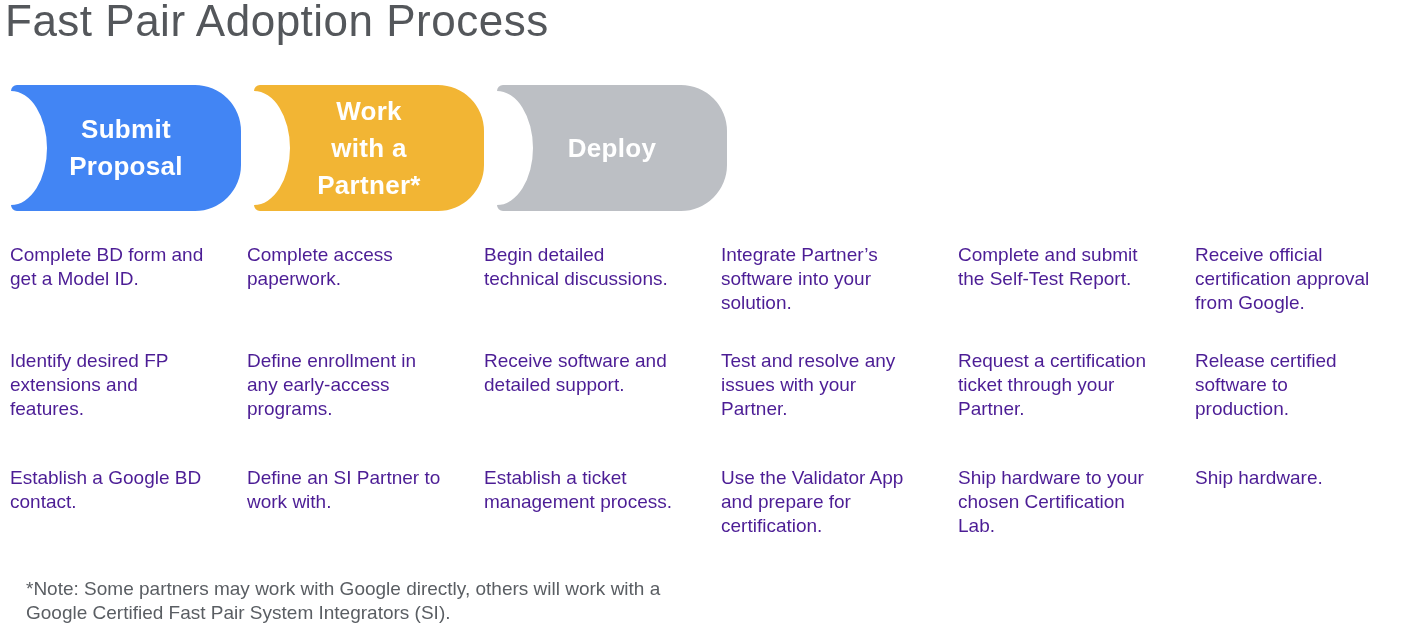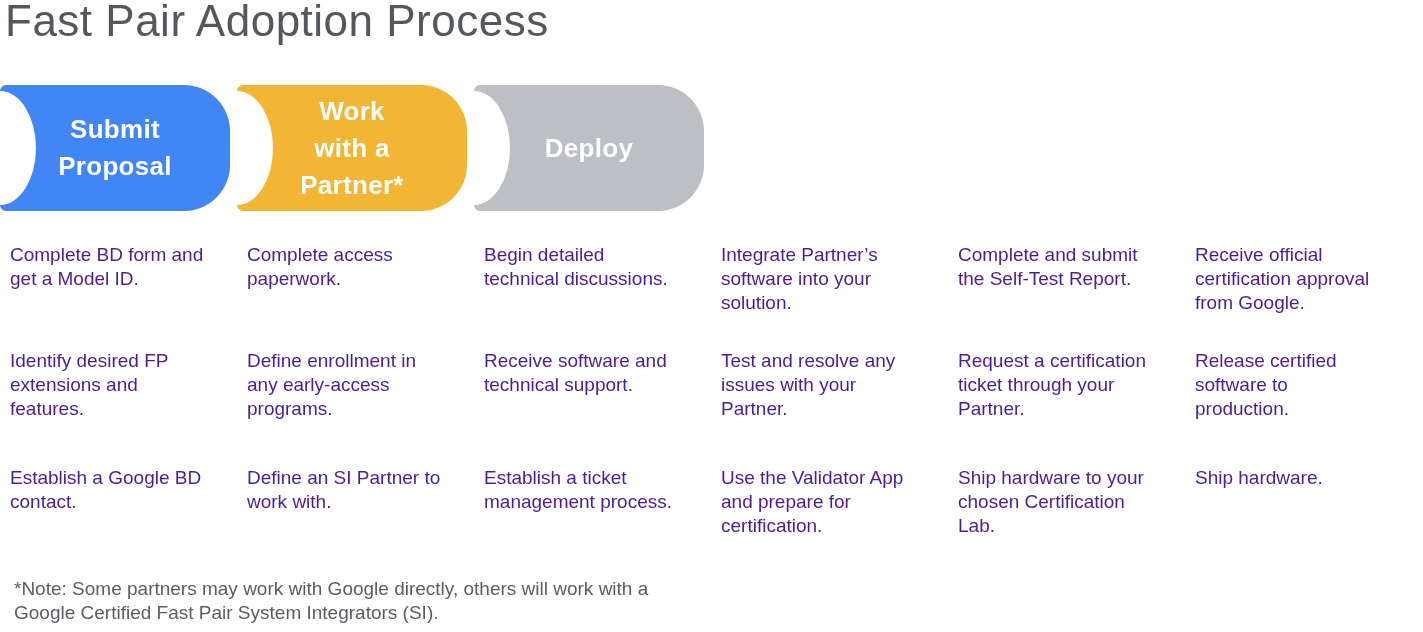--- a/index.html
+++ b/index.html
@@ -15,23 +15,23 @@
     left: 5px; top: -4px;
     margin: 0;
     font-size: 44px;
     font-weight: 400;
     color: #54575B;
     letter-spacing: 0.5px;
     white-space: pre;
   }
   .stages {
     position: absolute;
-    left: 0; top: 85px;
+    left: 11px; top: 85px;
     display: flex;
-    gap: 7px;
+    gap: 13px;
   }
   .stage {
     position: relative;
     width: 230px; height: 126px;
     flex: 0 0 auto;
   }
   .stage svg { display: block; width: 230px; height: 126px; }
   .stage-label {
     position: absolute;
     inset: 0;
@@ -56,21 +56,21 @@
   }
   .step {
     padding-left: 10px;
     font-size: 19px;
     line-height: 24px;
     color: #4c1d95;
     white-space: pre;
   }
   .note {
     position: absolute;
-    left: 14px; top: 577px;
+    left: 26px; top: 577px;
     margin: 0;
     font-size: 19px;
     line-height: 24px;
     color: #5A5E63;
     white-space: pre;
   }
 </style>
 </head>
 <body>
 
@@ -122,21 +122,21 @@
 paperwork.</div>
     <div class="step">Define enrollment in
 any early-access
 programs.</div>
     <div class="step">Define an SI Partner to
 work with.</div>
 
     <div class="step">Begin detailed
 technical discussions.</div>
     <div class="step">Receive software and
-technical support.</div>
+detailed support.</div>
     <div class="step">Establish a ticket
 management process.</div>
 
     <div class="step">Integrate Partner’s
 software into your
 solution.</div>
     <div class="step">Test and resolve any
 issues with your
 Partner.</div>
     <div class="step">Use the Validator App

